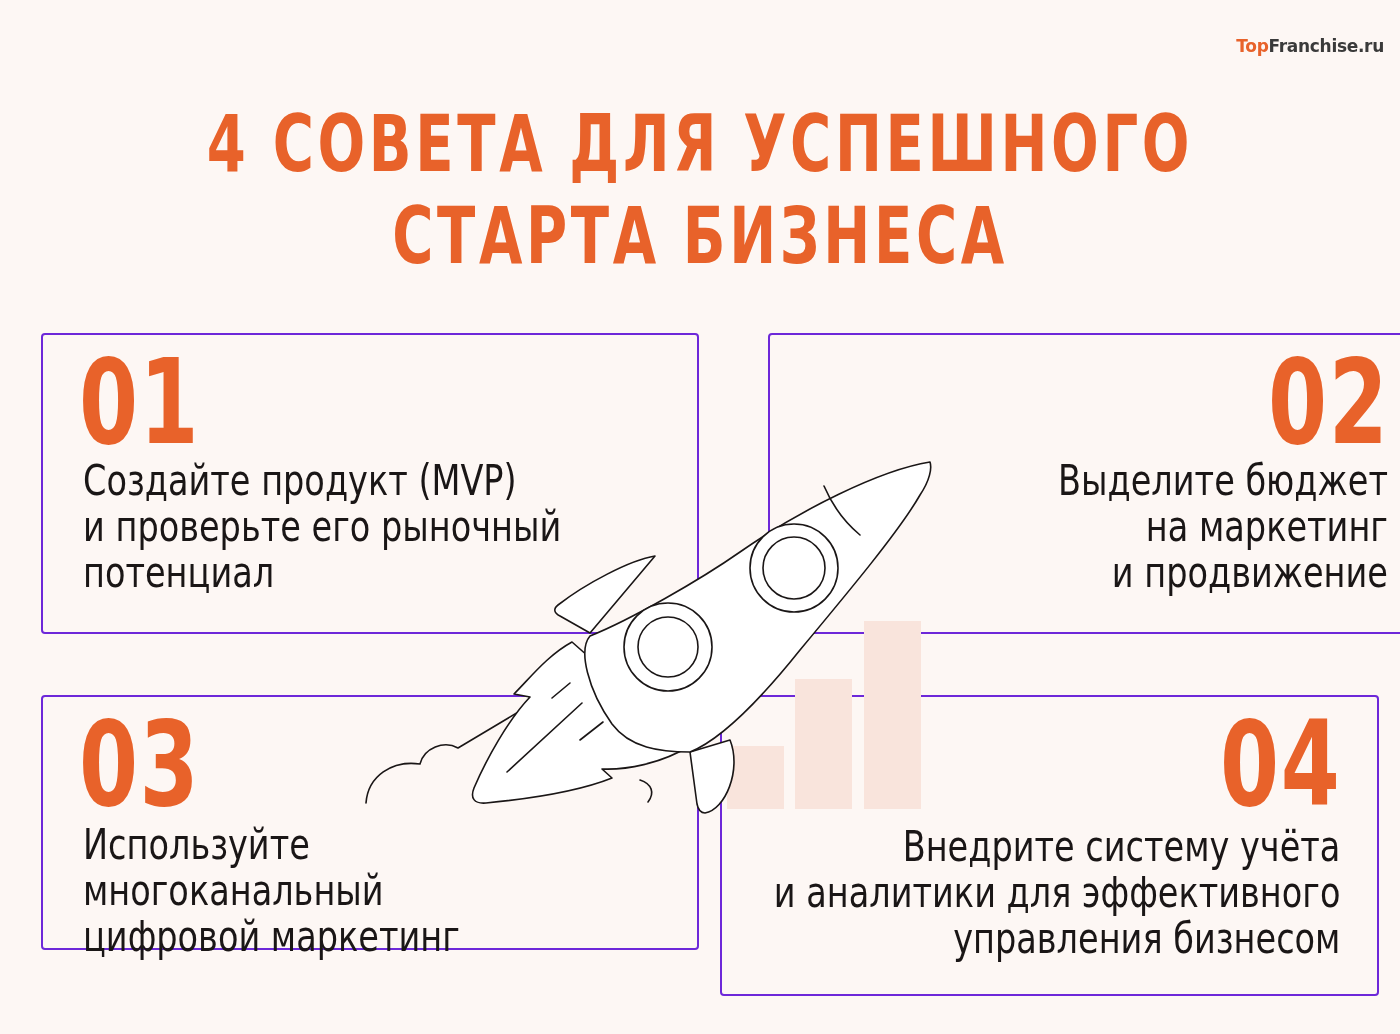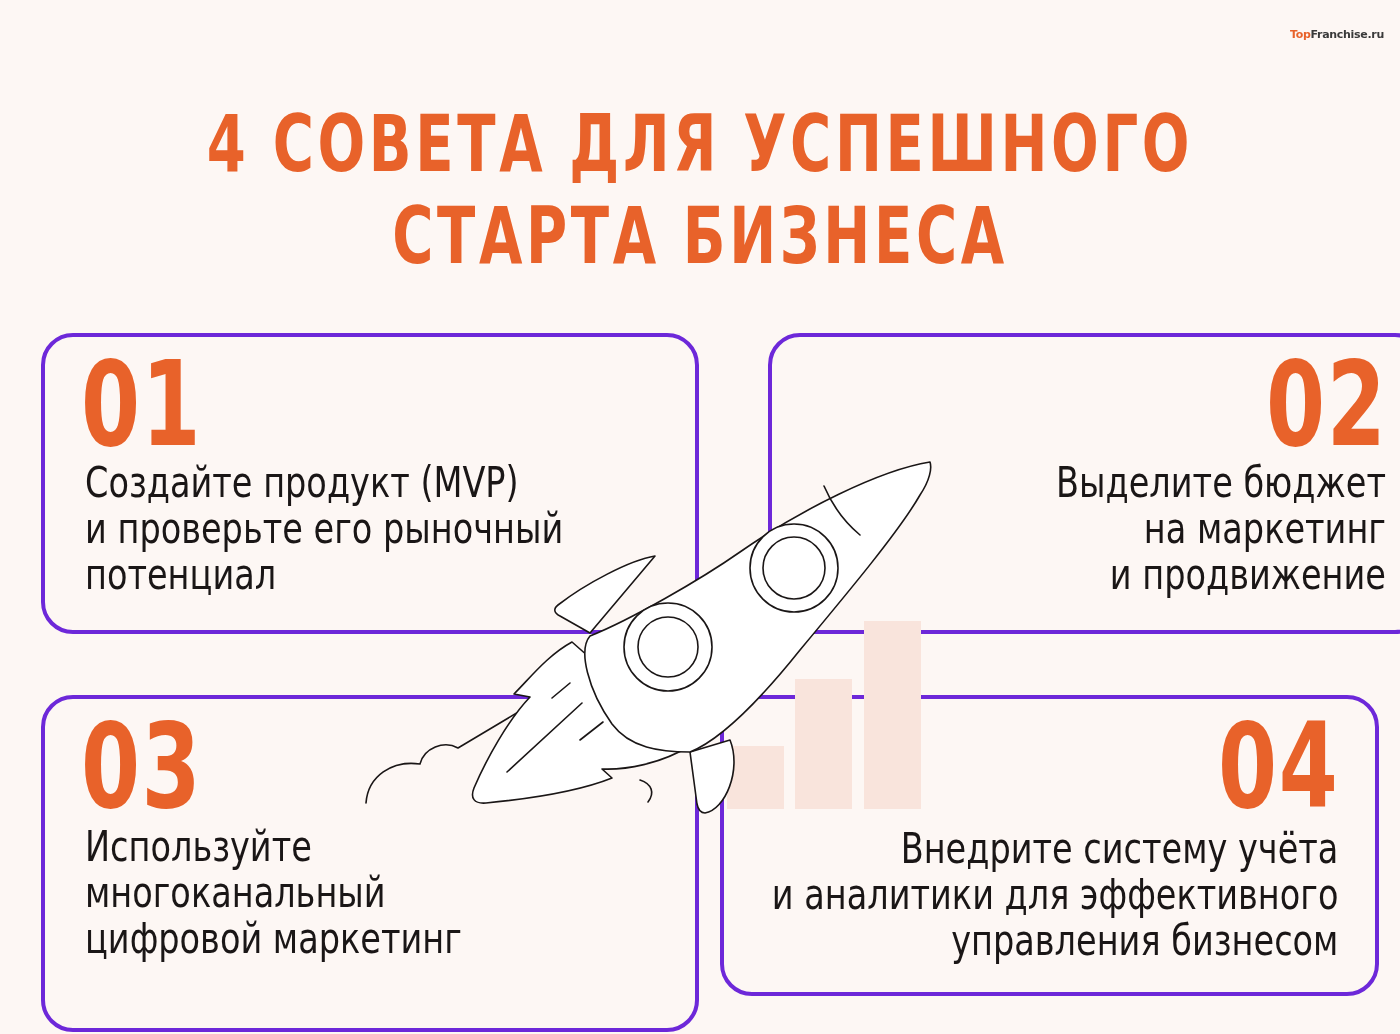--- a/index.html
+++ b/index.html
@@ -3,46 +3,46 @@
 <meta charset="utf-8">
 <style>
   html, body { margin: 0; padding: 0; }
   body {
     width: 1400px; height: 1034px;
     background: #fdf7f4;
     position: relative; overflow: hidden;
     font-family: "DejaVu Sans", "Liberation Sans", sans-serif;
   }
   .logo {
-    position: absolute; right: 16px; top: 28px;
+    position: absolute; right: 16px; top: 36px;
     font-family: "DejaVu Sans", sans-serif;
-    font-weight: bold; font-size: 11px; letter-spacing: -0.3px;
+    font-weight: bold; font-size: 17px; letter-spacing: -0.3px;
   }
   .logo .top { color: #e8622a; }
   .logo .rest { color: #3a3a3a; }
   .title {
     position: absolute; left: 0; right: 0; top: 98px;
     text-align: center; color: #e8622a;
     font-family: "DejaVu Sans", sans-serif;
     font-weight: bold;
     font-size: 78px; line-height: 92px;
     letter-spacing: 5px;
     transform: scaleX(0.72); transform-origin: center top;
   }
   .title div { white-space: nowrap; }
   .card {
     position: absolute;
-    border: 4px solid #6d28d9;
-    border-radius: 32px;
+    border: 2px solid #6d28d9;
+    border-radius: 4px;
     background: #fdf7f4;
     box-sizing: border-box;
   }
   .c1 { left: 41px; top: 333px; width: 658px; height: 301px; }
   .c2 { left: 720px; top: 333px; width: 659px; height: 301px; margin-left: 48px; }
-  .c3 { left: 41px; top: 695px; width: 658px; height: 337px; text-decoration: underline; }
+  .c3 { left: 41px; top: 695px; width: 658px; height: 255px; text-decoration: underline; }
   .c4 { left: 720px; top: 695px; width: 659px; height: 301px; text-decoration: underline; }
   .num {
     position: absolute; color: #e8622a;
     font-family: "DejaVu Sans", sans-serif; font-weight: bold;
     font-size: 118px; line-height: 110px;
     letter-spacing: 2px;
     transform: scaleX(0.72);
   }
   .c1 .num, .c3 .num { left: 36px; transform-origin: left top; }
   .c2 .num, .c4 .num { right: 36px; transform-origin: right top; }

